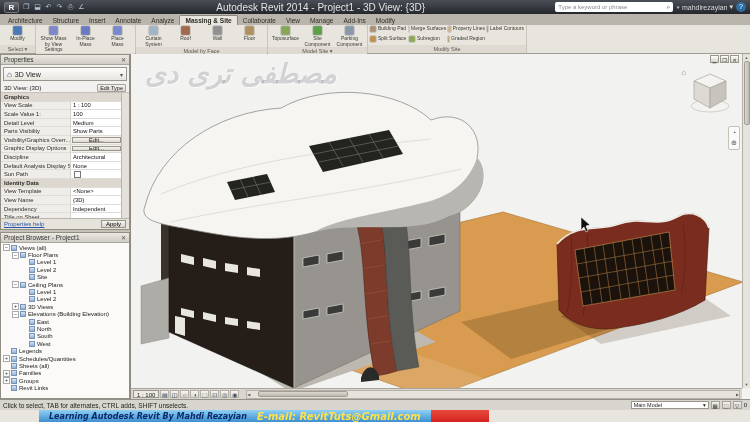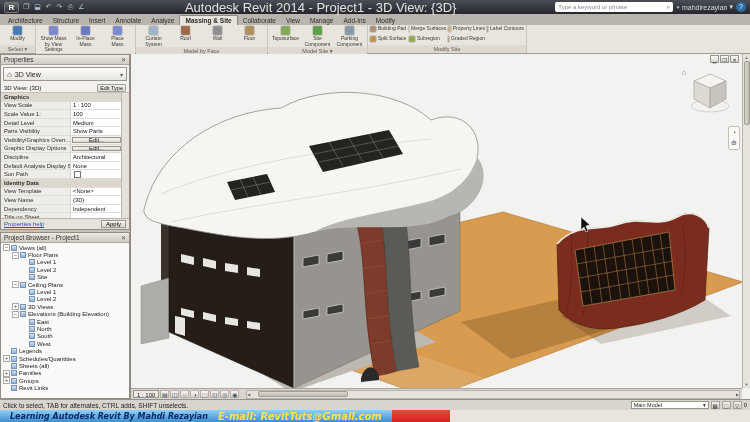--- a/index.html
+++ b/index.html
@@ -4,21 +4,21 @@
 <style>
   * { box-sizing: border-box; margin: 0; padding: 0; }
   body { font-family: "Liberation Sans", sans-serif; }
   .app { position: relative; width: 750px; height: 422px; background: #e8e5df; overflow: hidden; font-family: "Liberation Sans", sans-serif; }
 
   
   .titlebar { height: 14px; background: linear-gradient(#4a4f57, #24272c); display: flex; align-items: center; gap: 3px; padding: 0 4px; color: #cfcfcf; }
   .logo { width: 15px; height: 11px; background: linear-gradient(#6a6e76, #2e3136); border: 1px solid #777; border-radius: 2px; color: #fff; font-size: 8px; font-weight: bold; text-align: center; line-height: 9px; }
   .qa { display: flex; gap: 2px; }
   .qa-icon { width: 9px; font-size: 7px; line-height: 12px; color: #b8c4d8; text-align: center; }
-  .tb-title { margin: 0 auto; font-size: 13px; color: #e2e2e2; white-space: nowrap; }
+  .tb-title { margin: 0 auto; font-size: 10px; color: #e2e2e2; white-space: nowrap; }
   .search { width: 118px; height: 10px; background: #fff; border-radius: 2px; display: flex; align-items: center; gap: 2px; padding: 0 3px; }
   .search-ph { flex: 1; font-size: 6px; color: #8a8a8a; white-space: nowrap; overflow: hidden; }
   .search-ic { font-size: 7px; color: #555; }
   .tb-user { display: flex; align-items: center; gap: 2px; font-size: 7px; color: #ddd; }
   .avatar { font-size: 6px; color: #9ab; }
   .tb-help { width: 10px; height: 10px; border-radius: 50%; background: #2e6da4; color: #fff; font-size: 7px; text-align: center; line-height: 10px; }
 
   
   .tabrow { height: 11px; background: #b9b5ad; display: flex; align-items: flex-end; padding-left: 3px; }
   .tab { font-size: 6.5px; color: #2e2c28; padding: 1px 5px; white-space: nowrap; border-radius: 2px 2px 0 0; }
@@ -93,21 +93,21 @@
 
   
   .statusbar { height: 11px; background: #d8d5ce; border-top: 1px solid #94908a; display: flex; align-items: center; gap: 3px; padding: 0 3px; font-size: 6.5px; color: #222; }
   .sb-msg { white-space: nowrap; overflow: hidden; }
   .sb-right { margin-left: auto; display: flex; align-items: center; gap: 2px; }
   .sb-combo { width: 78px; height: 8px; background: #fff; border: 1px solid #9a968c; display: flex; align-items: center; justify-content: space-between; padding: 0 2px; font-size: 5.5px; }
   .sb-ico { width: 9px; height: 8px; background: linear-gradient(#f2f0ec, #d5d2ca); border: 1px solid #a5a199; font-size: 5.5px; line-height: 8px; text-align: center; color: #444; }
   .sb-count { font-size: 6px; }
 
   
-  .banner { height: 12px; display: flex; align-items: stretch; font-family: "DejaVu Sans", sans-serif; }
+  .banner { height: 12px; display: flex; align-items: stretch; font-family: "DejaVu Sans", sans-serif; padding-left: 39px; }
   .bn-left { width: 392px; background: linear-gradient(var(--banner_blue1), var(--banner_blue2)); display: flex; align-items: center; gap: 10px; padding-left: 10px; overflow: hidden; }
   .bn-learn { font-size: 8px; font-weight: bold; font-style: italic; color: #0a2a6a; white-space: nowrap; }
   .bn-email { font-size: 10px; font-weight: bold; color: var(--banner_yellow); white-space: nowrap; font-style: italic; }
   .bn-site { flex: 1; background: var(--banner_navy); color: #fff; font-size: 8px; font-weight: bold; letter-spacing: 1px; display: flex; align-items: center; padding-left: 10px; white-space: nowrap; overflow: hidden; }
   .bn-red { width: 58px; background: linear-gradient(#e84a3a, var(--banner_red)); }
 </style>
 </head>
 <body>
 
 <div class="app">
@@ -588,20 +588,21 @@
           <path d="M426,190 C446,168 468,178 488,170 C508,162 526,174 546,163 C560,155 574,162 578,174" fill="none" stroke="#efece6" stroke-width="1.6"></path>
           <path d="M440,180 C442,210 440,240 436,258 M456,176 C458,206 456,238 452,262 M552,170 C556,200 554,225 550,240" stroke="#5a1c12" stroke-width="0.6" fill="none"></path>
           <polygon points="444,196 538,178 544,236 452,252" fill="#1c120c" stroke="#c9964f" stroke-width="0.6"></polygon>
           <path d="M453,194 l8,56 M463,192 l8,56 M472,191 l8,56 M482,189 l8,56 M491,187 l8,56 M501,185 l8,56 M510,184 l8,56 M520,182 l8,56 M529,180 l8,56" stroke="#c9964f" stroke-width="0.45" fill="none"></path>
           <path d="M446,210 L540,193 M448,224 L542,207 M450,238 L543,221" stroke="#c9964f" stroke-width="0.45" fill="none"></path>
         </g>
 
         <path d="M450,163 L450,176 L453,173 L455,178 L457,177 L455,172 L459,171 Z" fill="#111" stroke="#fff" stroke-width="0.6"></path>
       </svg>
 
+      <div class="watermark">مصطفی تری دی</div>
 
       <div class="win-controls">
 
           <span class="wc" title="minimize-icon">▁</span>
 
           <span class="wc" title="restore-icon">❐</span>
 
           <span class="wc" title="close-icon">✕</span>
         </div>
 

